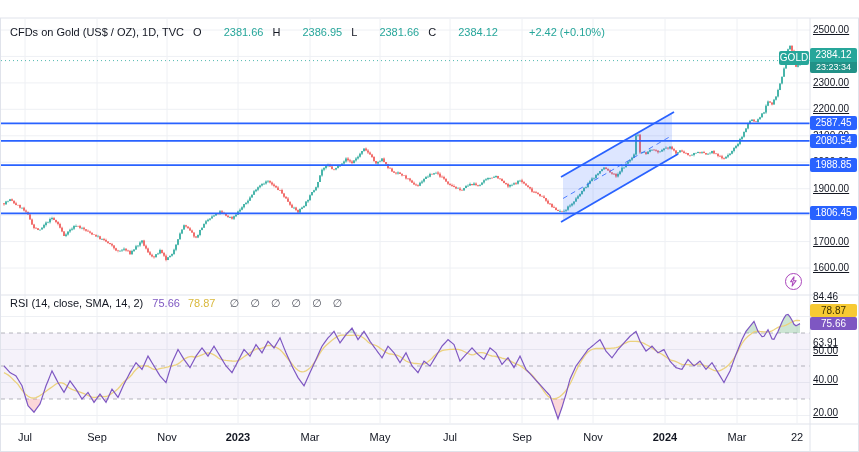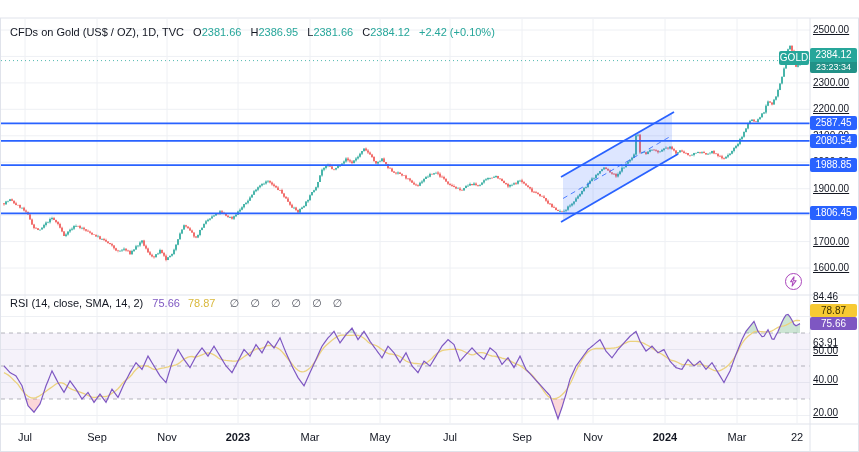--- a/index.html
+++ b/index.html
@@ -2,21 +2,21 @@
 <html><head>
 <meta charset="utf-8">
 <style>
   html,body{margin:0;padding:0;background:#fff;}
   .snapshot{position:relative;width:859px;height:452px;background:#fff;overflow:hidden;
     font-family:"Liberation Sans","DejaVu Sans",sans-serif;-webkit-font-smoothing:antialiased;}
   .publisher{position:absolute;top:3px;left:4px;font-size:11px;color:#111;letter-spacing:.1px;}
   svg.chart{position:absolute;left:0;top:0;}
   .overlay{position:absolute;left:0;top:0;width:859px;height:452px;pointer-events:none;}
   .legend{position:absolute;top:26px;left:10px;font-size:11px;color:#131722;white-space:nowrap;}
-  .legend .v{color:#26a69a;}
+  .legend .v{color:#26a69a;padding-left:22px;}
   .legend .k{color:#131722;margin-left:6px;}
   .rsi-legend{position:absolute;top:297px;left:10px;font-size:11px;color:#131722;white-space:nowrap;}
   .rsi-legend .val{color:#7e57c2;margin-left:6px;}
   .rsi-legend .sma{color:#d9b83c;margin-left:5px;}
   .rsi-legend .ph{color:#50535e;margin-left:11px;font-size:11px;}
   .axlabel{position:absolute;font-size:10px;color:#131722;white-space:nowrap;text-decoration:underline;}
   .timelabel{position:absolute;font-size:11px;color:#131722;text-align:center;}
   .lvlbox{position:absolute;left:810px;width:47px;height:14px;background:#2962ff;color:#fff;
     font-size:10px;line-height:14px;text-align:center;border-radius:2px;}
   .lastbox{position:absolute;left:810px;top:48px;width:47px;background:#26a69a;color:#fff;

